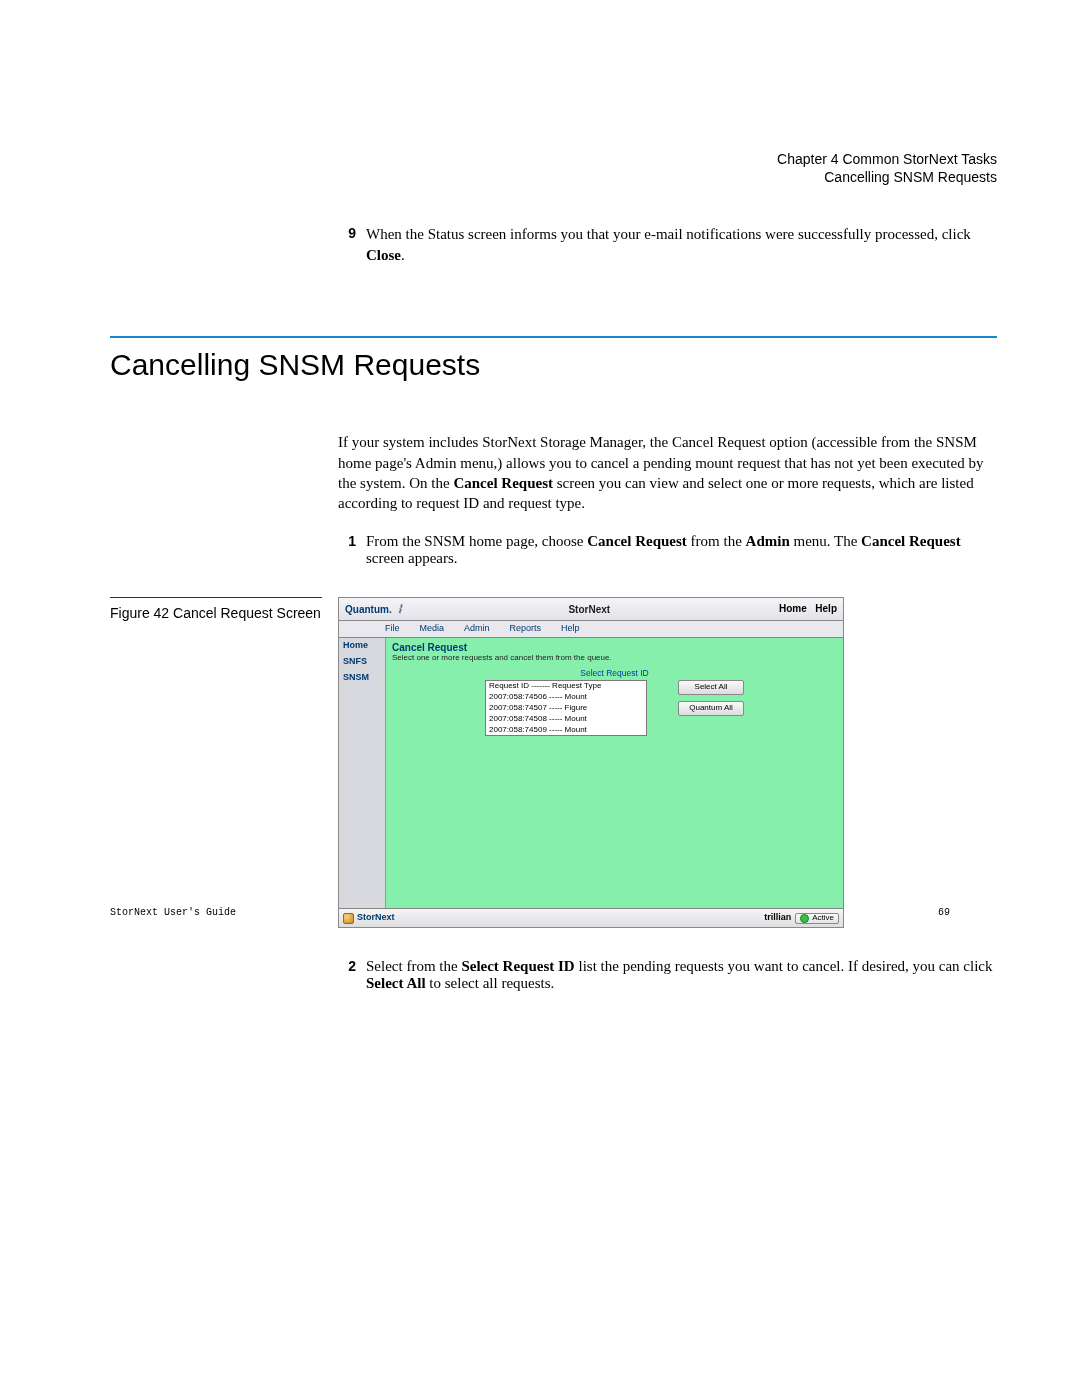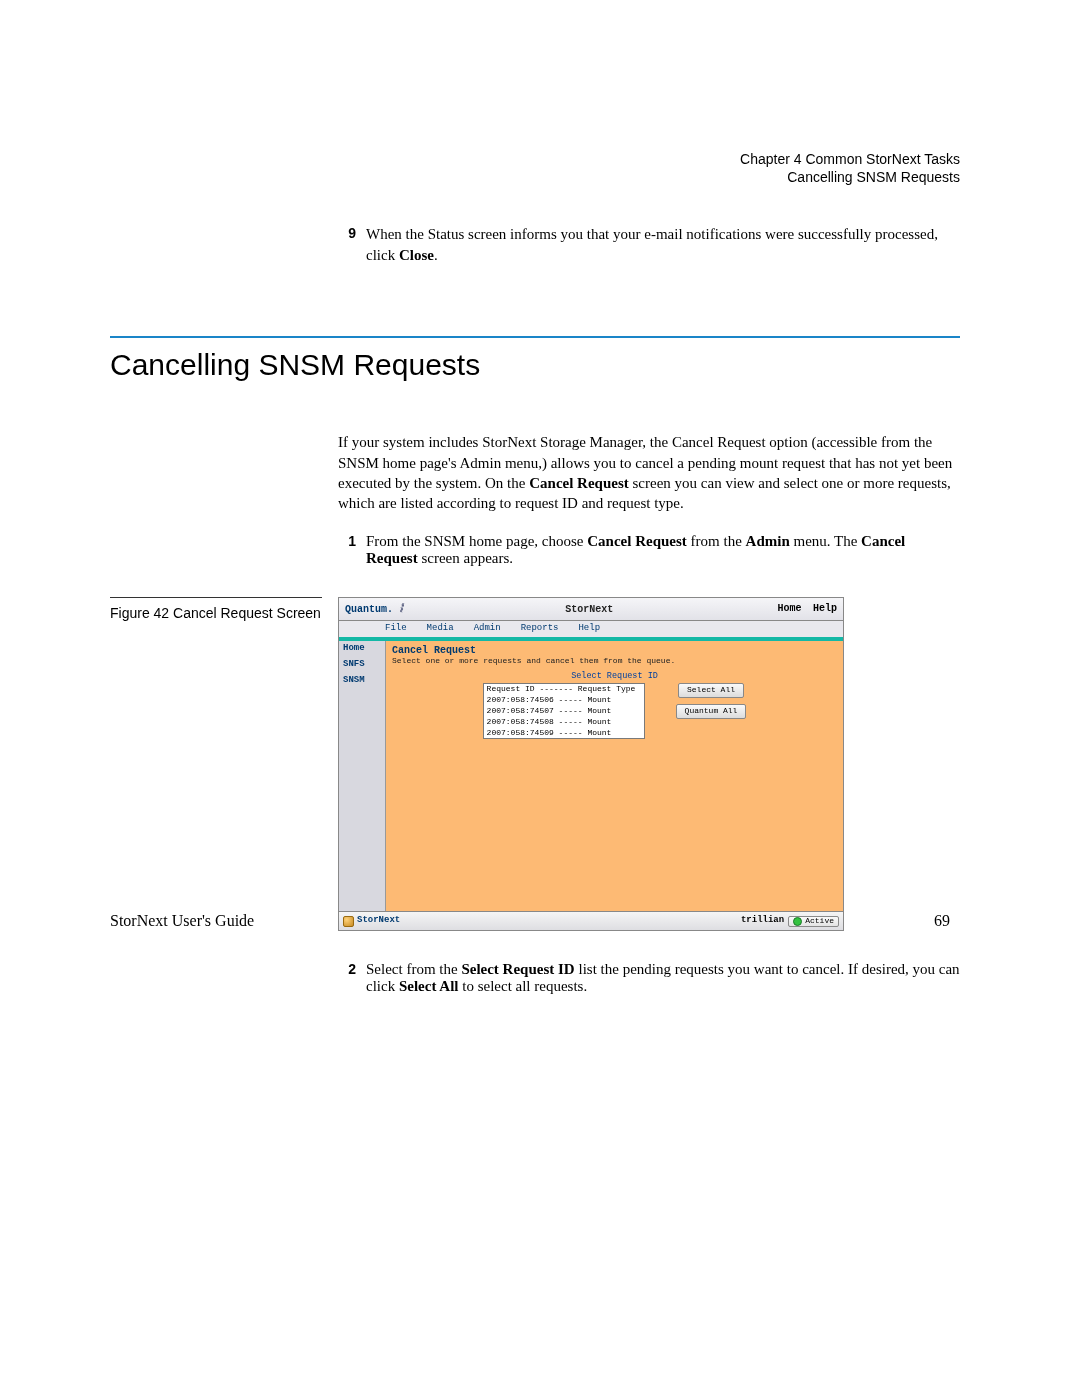--- a/index.html
+++ b/index.html
@@ -6,21 +6,21 @@
     margin: 0;
     padding: 0;
     background: #fff;
     font-family: "Book Antiqua", Palatino, Georgia, serif;
     color: #000;
   }
   .page {
     width: 1080px;
     height: 994px;
     box-sizing: border-box;
-    padding: 150px 120px 80px 110px;
+    padding: 150px 83px 80px 110px;
     position: relative;
   }
   .chapter-header {
     font-family: Arial, Helvetica, sans-serif;
     font-size: 14px;
     text-align: right;
     line-height: 1.3;
     margin-bottom: 38px;
   }
   .body-col {
@@ -77,24 +77,24 @@
     width: 212px;
     flex: 0 0 212px;
     border-top: 1px solid #333;
     padding-top: 6px;
     margin-right: 16px;
     line-height: 1.3;
   }
   
   .app {
     width: 504px;
-    font-family: Liberation Mono, monospace;
+    font-family: Liberation Sans, sans-serif;
     font-size: 9px;
     border: 1px solid #888;
-    background: #fdba74;
+    background: #86efac;
     line-height: 1.1;
   }
   .app-header {
     display: flex;
     align-items: center;
     background: linear-gradient(#f5f5f8,#e2e2e8);
     border-bottom: 1px solid #888;
     height: 22px;
   }
   .app-header .logo-text {
@@ -119,21 +119,21 @@
   .app-header .links a {
     font-weight: bold;
     color: #000;
     margin-right: 6px;
     text-decoration: none;
     font-size: 10px;
   }
   .menubar {
     display: flex;
     background: #e8e8ee;
-    border-bottom: 4px solid #14b8a6;
+    border-bottom: 1px solid #14b8a6;
     padding-left: 46px;
   }
   .menubar span {
     font-size: 9px;
     color: #003a70;
     padding: 3px 20px 3px 0;
   }
   .app-body {
     display: flex;
     min-height: 270px;
@@ -241,27 +241,27 @@
     border: 1px solid #8a8a8a;
     background: linear-gradient(#fafafa,#e4e4e4);
     border-radius: 2px;
     padding: 0 4px;
     font-size: 8px;
   }
   .app-footer .dot { width:7px;height:7px;border-radius:50%;background:#34c240;margin-right:3px;border:1px solid #1a7a28;}
   .poststeps { margin-top: 30px; }
   .page-footer {
     position: absolute;
-    bottom: 64px;
+    bottom: 76px;
     left: 110px;
     right: 130px;
     display: flex;
     justify-content: space-between;
-    font-family: Liberation Serif, serif;
-    font-size: 16px;
+    font-family: Liberation Mono, monospace;
+    font-size: 10px;
   }
   b.sb { font-weight: bold; }
 </style>
 </head>
 <body>
 
 <div class="page">
 
   <div class="chapter-header">
     <div>Chapter 4  Common StorNext Tasks</div>
@@ -323,21 +323,21 @@
         </div>
         <div class="main">
           <div class="title">Cancel Request</div>
           <div class="desc">Select one or more requests and cancel them from the queue.</div>
           <div class="req-area">
             <div class="req-label">Select Request ID</div>
             <div class="req-row">
               <div class="listbox">
                 <div class="head">Request ID ------- Request Type</div>
                 <div class="item">2007:058:74506 ----- Mount</div>
-                <div class="item">2007:058:74507 ----- Mount</div>
+                <div class="item">2007:058:74507 ----- Figure</div>
                 <div class="item">2007:058:74508 ----- Mount</div>
                 <div class="item">2007:058:74509 ----- Mount</div>
               </div>
               <div class="btncol">
                 <div class="btn">Select All</div><br>
                 <div class="btn">Quantum All</div>
               </div>
             </div>
           </div>
         </div>

